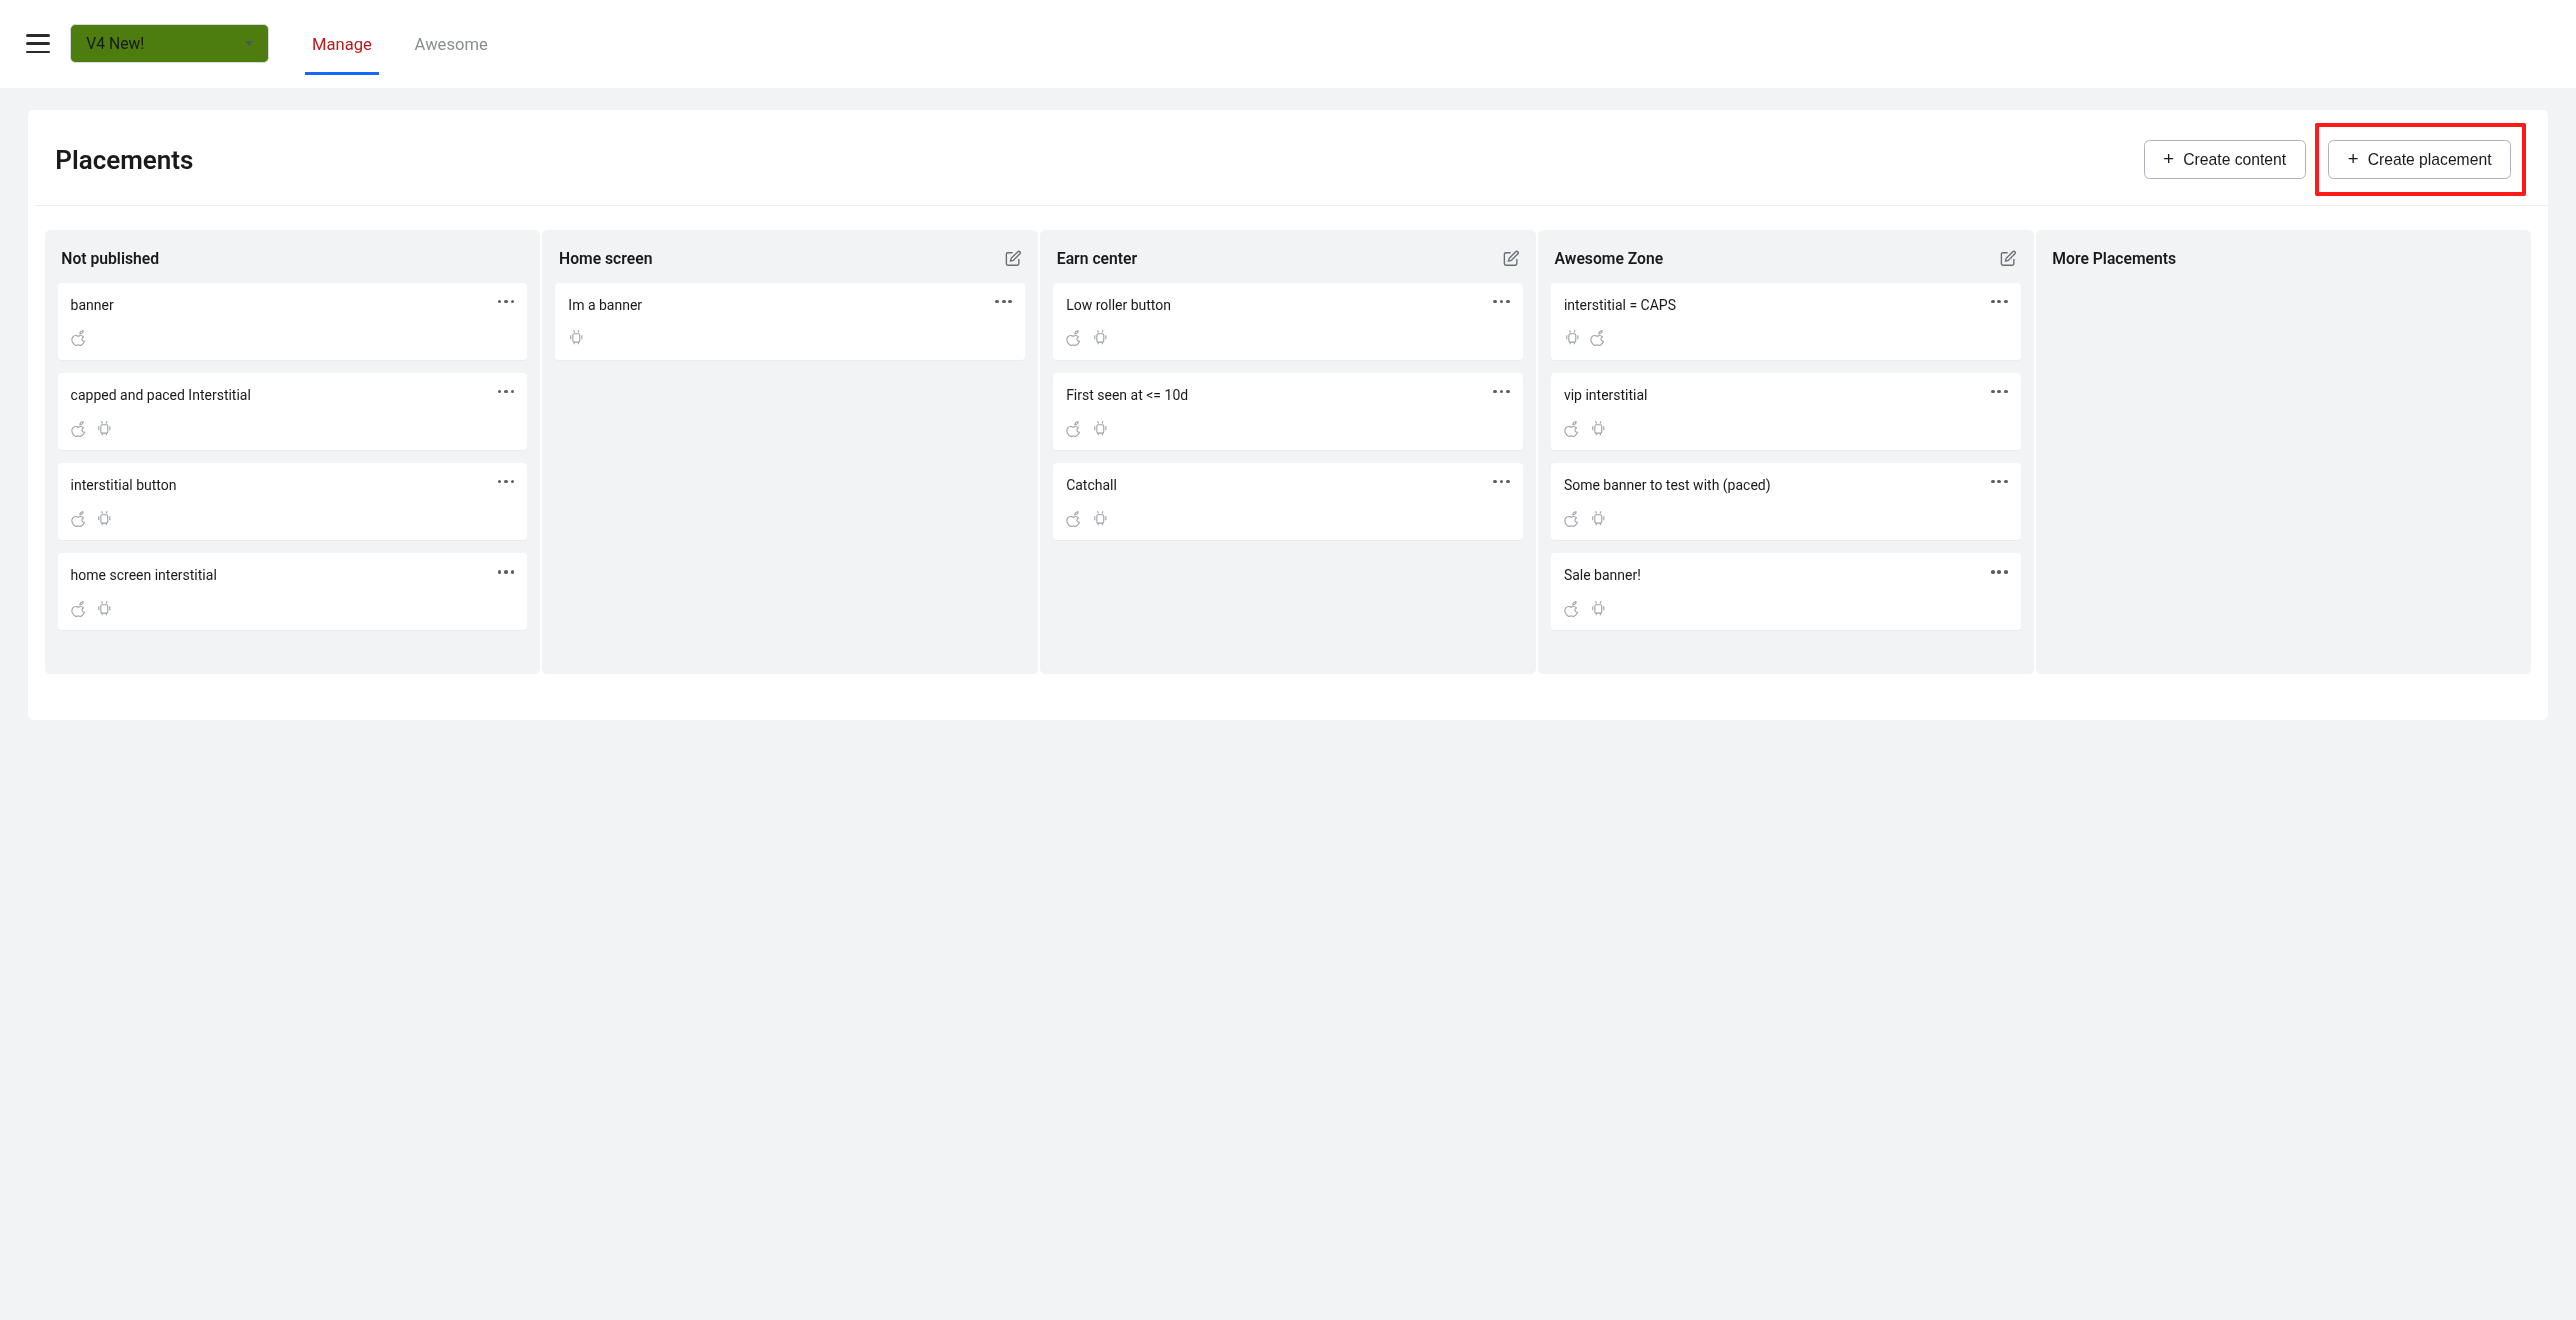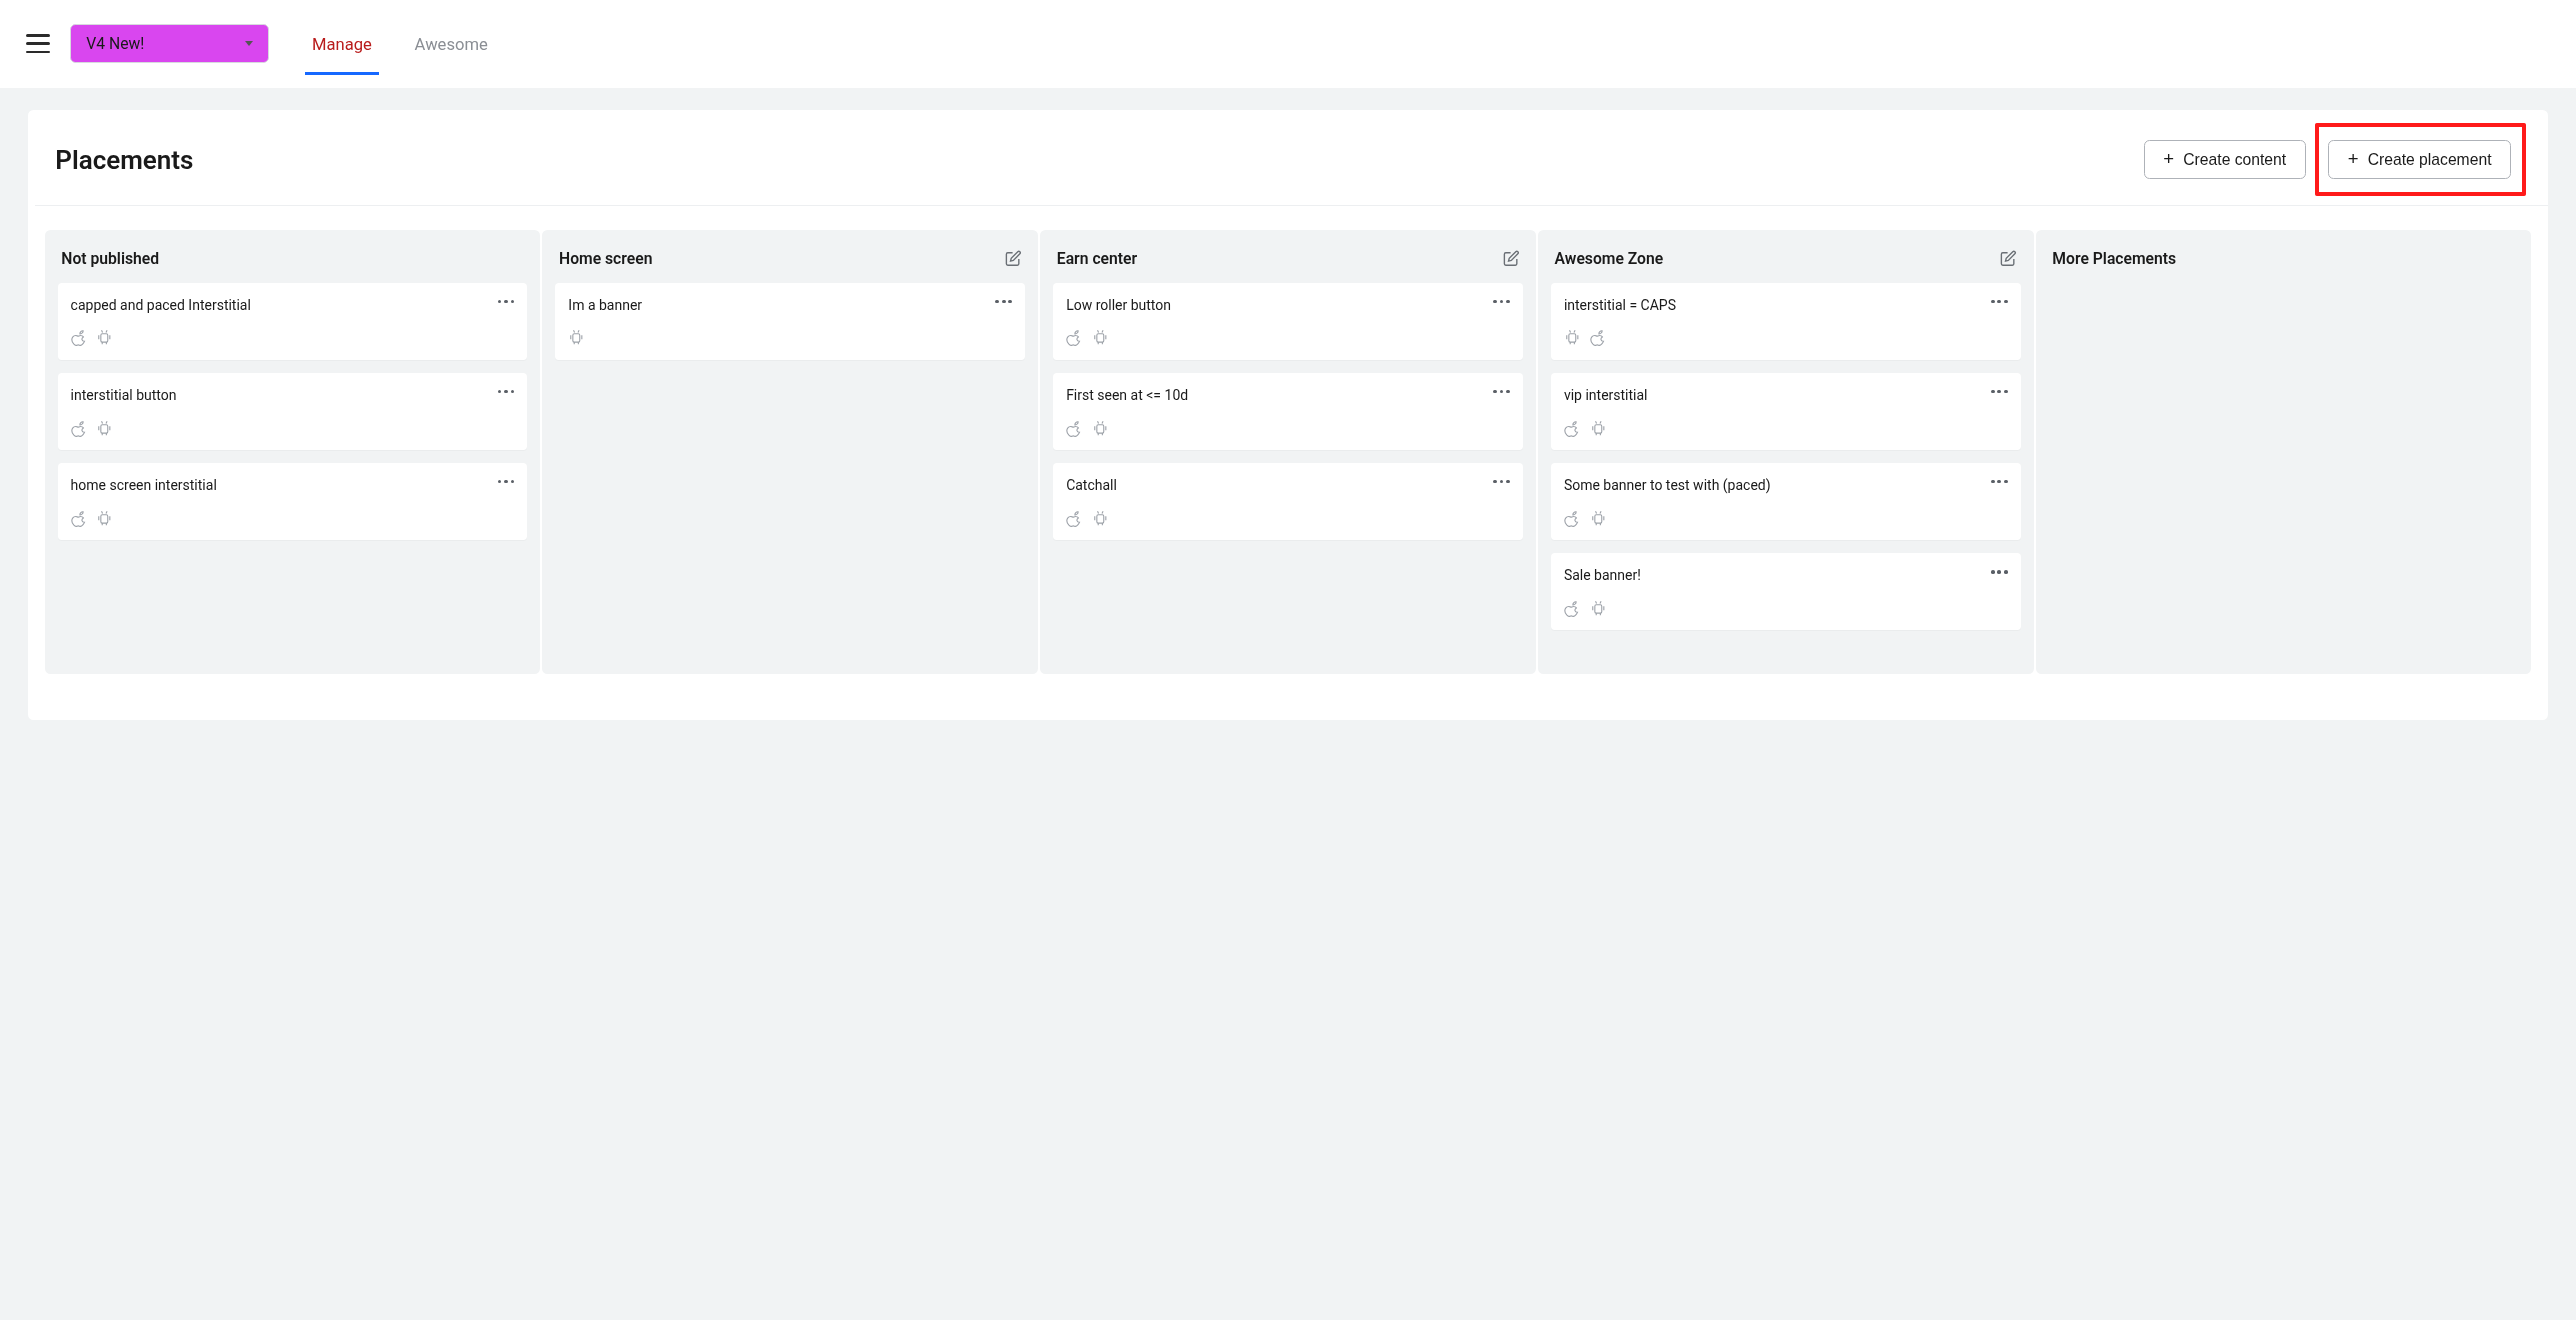--- a/index.html
+++ b/index.html
@@ -36,21 +36,21 @@
     }
     .project-select {
       border: 0.9px solid #d7dade;
       border-radius: 5.5px;
       padding: 9.2px 15px;
       min-width: 199px;
       display: flex;
       justify-content: space-between;
       align-items: center;
       cursor: pointer;
-      background: #d946ef;
+      background: #4d7c0f;
     }
     .project-select-label {
       font-size: 15.7px;
       color: #1a1a1a;
     }
     .chevron-down {
       width: 0;
       height: 0;
       border-left: 4.6px solid transparent;
       border-right: 4.6px solid transparent;
@@ -249,20 +249,38 @@
 
     <div class="columns" id="columns-container">
 
     <div class="column">
           <div class="column-header">
             <div class="column-title">Not published</div>
           </div>
           <div class="cards">
             <div class="card">
               <div class="card-row1">
+                <div class="card-title">banner</div>
+                <div class="more-icon">
+                  <span></span>
+                  <span></span>
+                  <span></span>
+                </div>
+              </div>
+              <div class="platform-icons">
+                <span>
+                  <svg class="platform-icon" viewBox="0 0 24 24" fill="none" stroke="currentColor" stroke-width="1.6">
+                    <path d="M16.5 2.5c-.9 1.1-2.4 1.9-3.6 1.8-.2-1.3.5-2.6 1.3-3.4C15 .1 16.4-.4 17.5-.3c.1 1.3-.3 2.4-1 2.8z" transform="translate(0,3)"></path>
+                    <path d="M19.5 16.8c-.6 1.4-1.3 2.7-2.4 3.9-.9 1-2 2.1-3.4 2.1-1.3 0-1.7-.8-3.2-.8s-2 .8-3.2.8c-1.4.1-2.5-1.1-3.4-2.1C1.9 18.3.4 13.9 2.4 10.9c1-1.5 2.7-2.4 4.5-2.4 1.3 0 2.6.9 3.4.9.8 0 2.3-1.1 3.9-.9.7 0 2.5.3 3.7 2-3.2 1.9-2.7 6.3 1.6 6.3z" transform="translate(0,1)"></path>
+                  </svg>
+                </span>
+              </div>
+            </div>
+            <div class="card">
+              <div class="card-row1">
                 <div class="card-title">capped and paced Interstitial</div>
                 <div class="more-icon">
                   <span></span>
                   <span></span>
                   <span></span>
                 </div>
               </div>
               <div class="platform-icons">
                 <span>
                   <svg class="platform-icon" viewBox="0 0 24 24" fill="none" stroke="currentColor" stroke-width="1.6">

